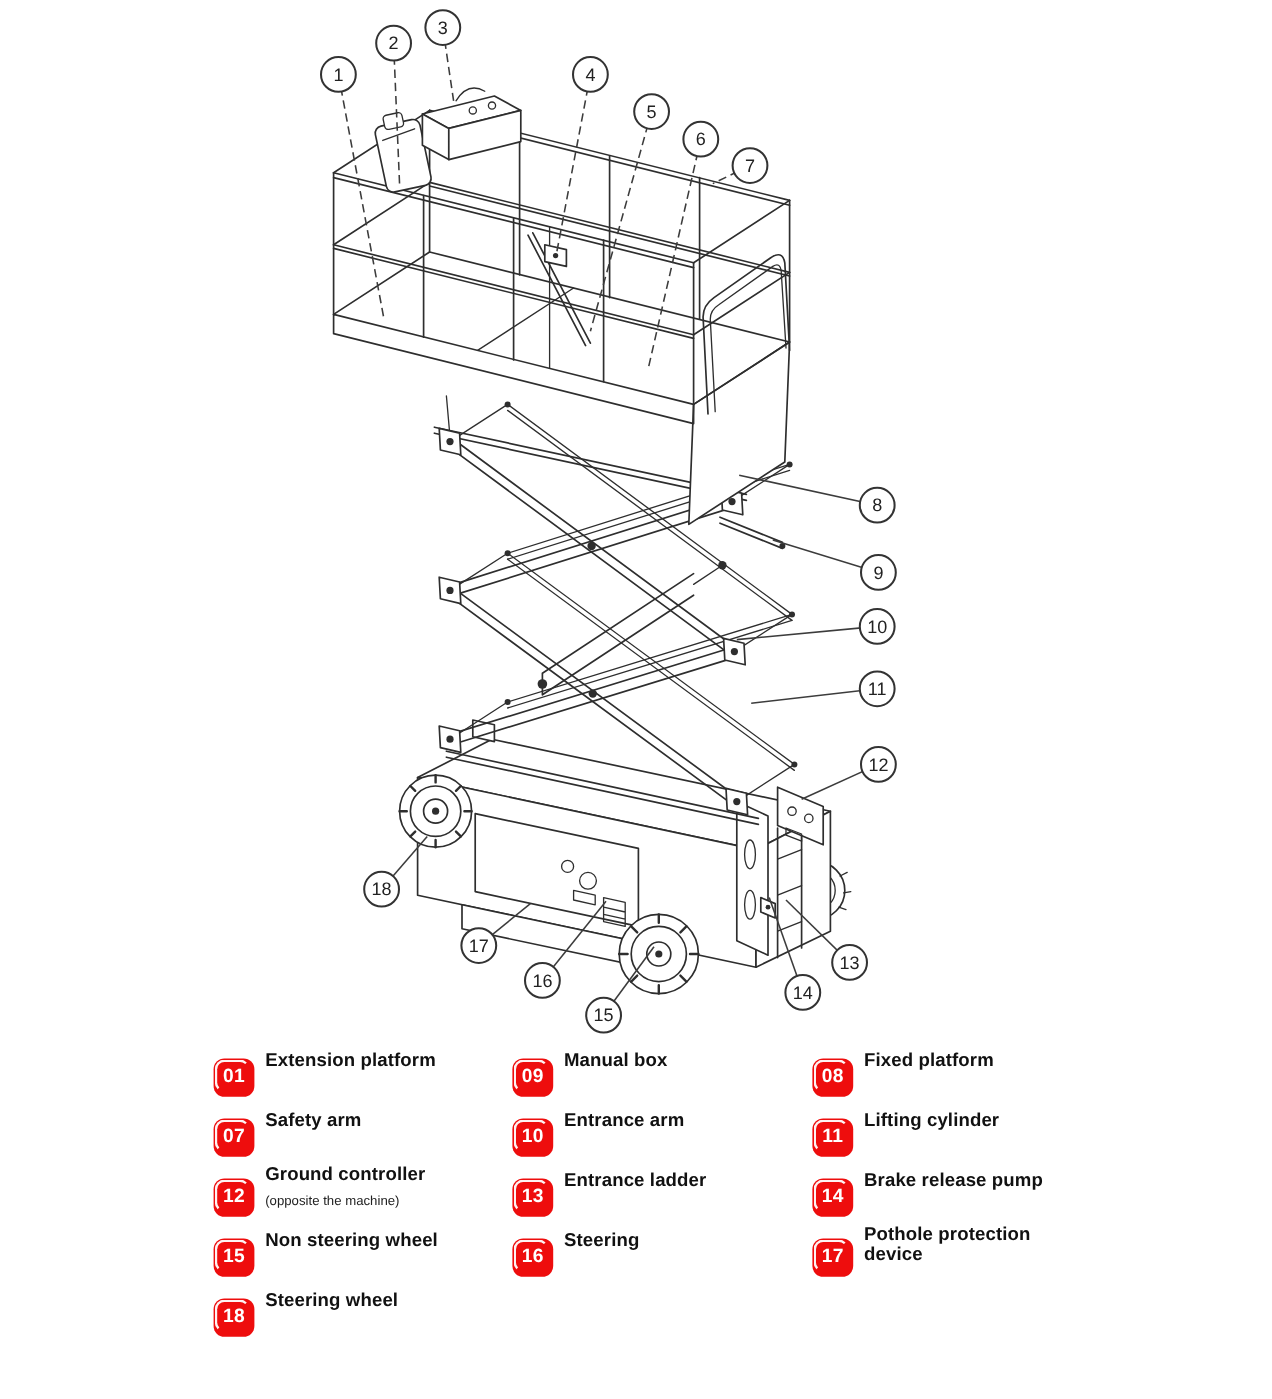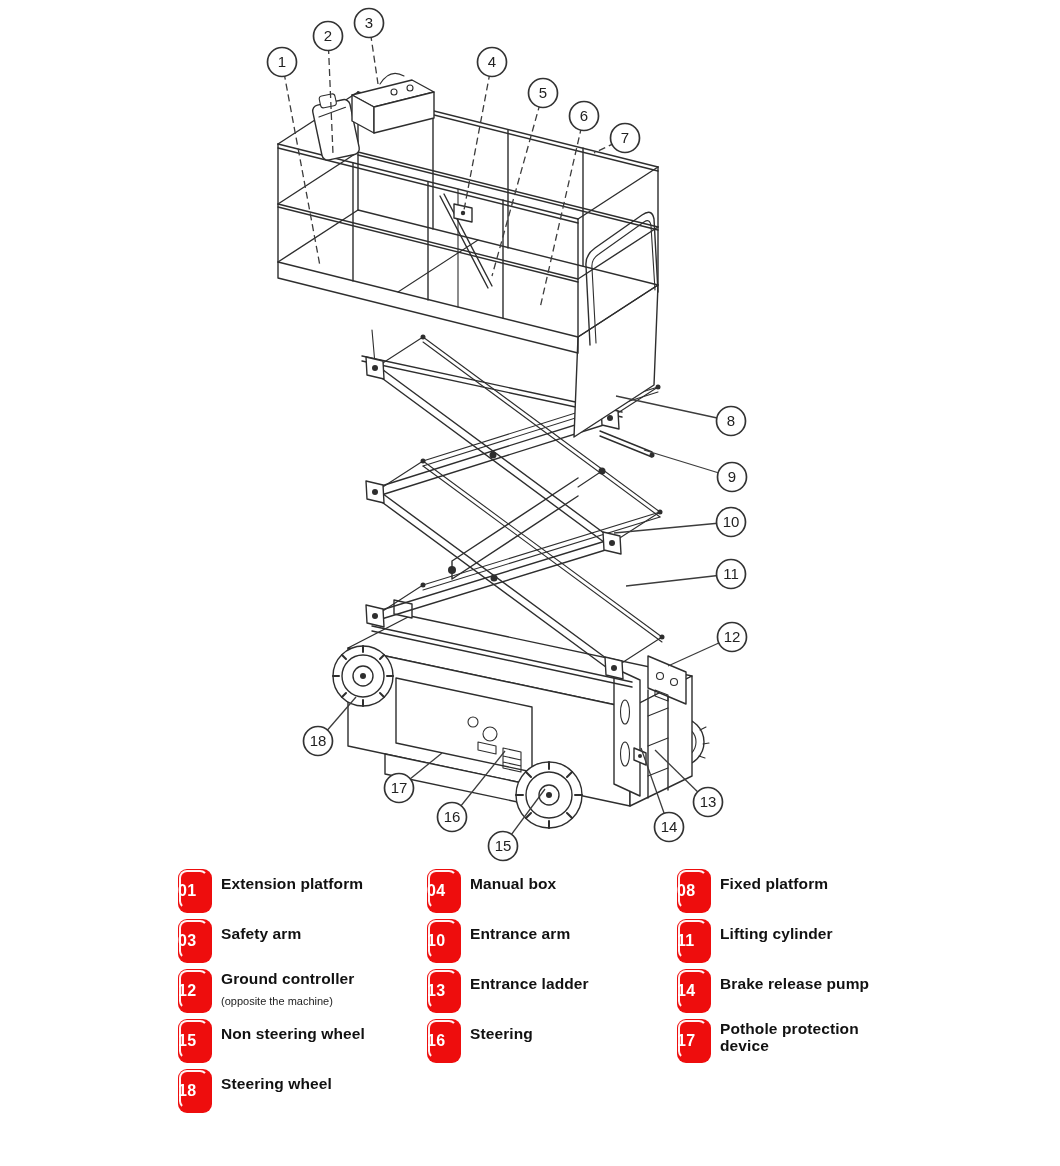--- a/index.html
+++ b/index.html
@@ -22,23 +22,23 @@
   .leader{stroke:var(--leader);stroke-width:1.3;fill:none;}
   .callout-circle{fill:#fff;stroke:#333;stroke-width:1.7;}
   .callout-num{font:15px "Liberation Sans",sans-serif;fill:#222;text-anchor:middle;stroke:none;}
   
   #legend{
     position:absolute;left:178px;top:866px;
     display:grid;grid-template-columns:249px 250px 260px;grid-auto-rows:50px;
   }
   .legend-item{display:flex;align-items:flex-start;gap:9px;}
   .badge{
-    position:relative;flex:0 0 auto;width:34px;height:44px;margin-top:3px;
+    position:relative;flex:0 0 auto;width:34px;height:32px;margin-top:16px;
     background:var(--badge-red);border-radius:9px;
-    display:flex;align-items:center;justify-content:flex-start;
+    display:flex;align-items:center;justify-content:center;
   }
   .badge::before{
     content:"";position:absolute;left:1px;top:1px;right:4px;bottom:4px;border-radius:8px;
     border:2px solid rgba(255,255,255,.95);
     border-right-color:transparent;border-bottom-color:transparent;
   }
   .badge-num{position:relative;color:#fff;font-weight:bold;font-size:16px;letter-spacing:.3px;}
   .label-block{margin-top:10px;}
   .legend-item.multi .label-block{margin-top:5px;}
   .label{font-weight:bold;font-size:15.5px;line-height:16.5px;color:var(--label-text);letter-spacing:.1px;}
@@ -295,39 +295,39 @@
     <div class="badge">
       <span class="badge-num">01</span>
     </div>
     <div class="label-block">
       <div class="label line1">Extension platform</div>
 
     </div>
   </div>
     <div class="legend-item">
     <div class="badge">
-      <span class="badge-num">04</span>
+      <span class="badge-num">09</span>
     </div>
     <div class="label-block">
       <div class="label line1">Manual box</div>
 
     </div>
   </div>
     <div class="legend-item">
     <div class="badge">
       <span class="badge-num">08</span>
     </div>
     <div class="label-block">
       <div class="label line1">Fixed platform</div>
 
     </div>
   </div>
     <div class="legend-item">
     <div class="badge">
-      <span class="badge-num">03</span>
+      <span class="badge-num">07</span>
     </div>
     <div class="label-block">
       <div class="label line1">Safety arm</div>
 
     </div>
   </div>
     <div class="legend-item">
     <div class="badge">
       <span class="badge-num">10</span>
     </div>

